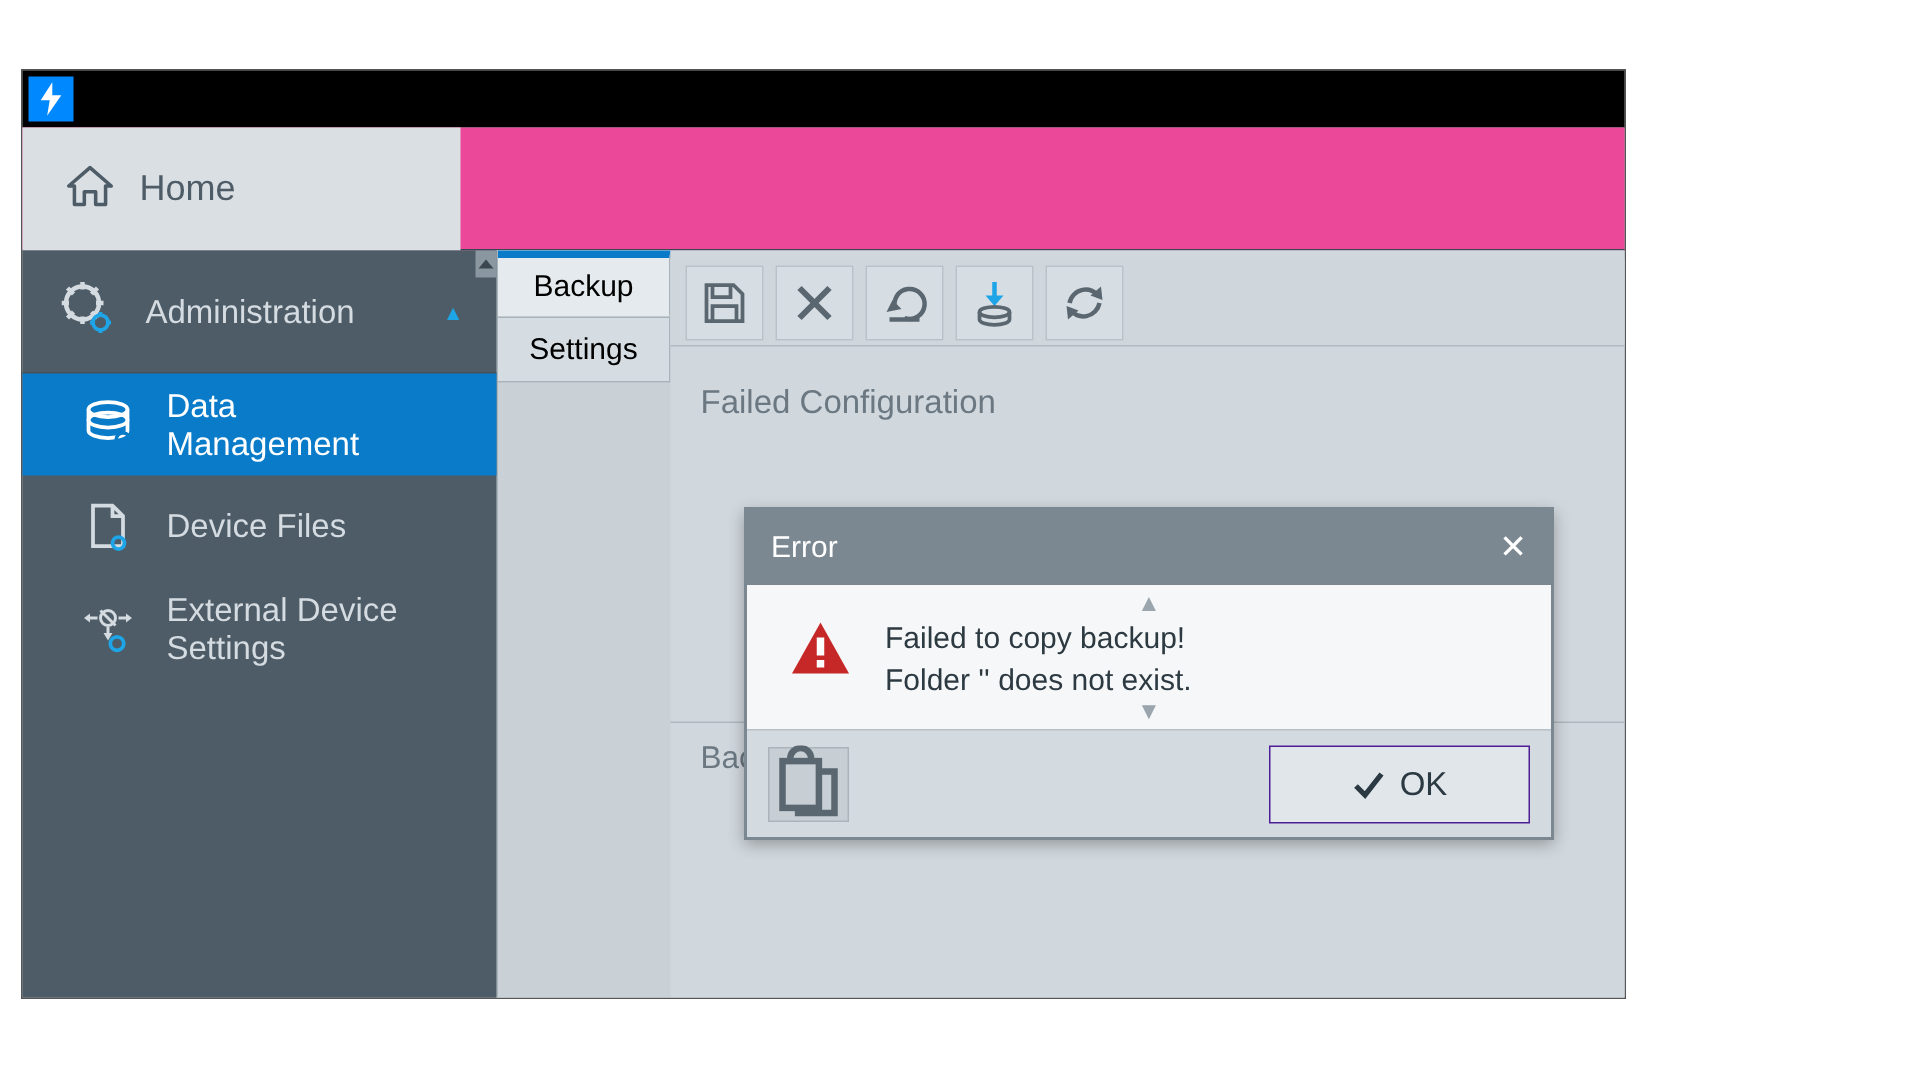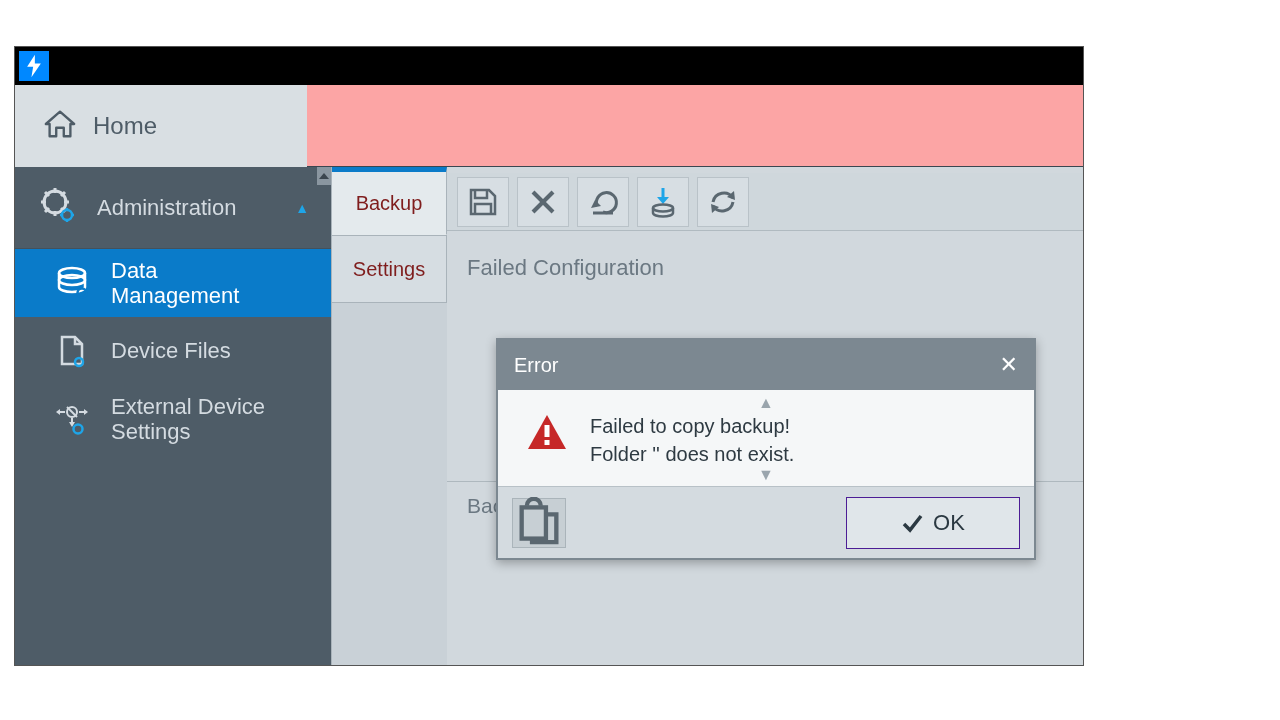--- a/index.html
+++ b/index.html
@@ -4,40 +4,40 @@
 <style>
   * { box-sizing: border-box; margin: 0; padding: 0; font-family: "Segoe UI", Arial, sans-serif; }
   body { background: #fff; width: 1280px; height: 720px; overflow: hidden; }
   .app-window { position: absolute; left: 14px; top: 46px; width: 1070px; height: 620px; background: #bfc8cf; border: 1px solid #555; }
   .titlebar { height: 38px; background: #000; display: flex; align-items: center; padding: 0 4px; }
   .titlebar-icon { width: 30px; height: 30px; background: #0088ff; display: flex; align-items: center; justify-content: center; }
   .titlebar-icon svg { width: 20px; height: 24px; }
   .titlebar-text { color: #fff; font-size: 22px; margin-left: 12px; letter-spacing: 0.5px; }
   .titlebar-text .bold { font-weight: 600; }
 
-  .ribbon-row { height: 82px; background: #fca5a5; border-bottom: 1px solid #3a4650; display: flex; }
+  .ribbon-row { height: 82px; background: #ec4899; border-bottom: 1px solid #3a4650; display: flex; }
   .home-btn { width: 292px; height: 82px; background: #d9dfe3; display: flex; align-items: center; padding-left: 28px; gap: 16px; }
   .home-btn svg { width: 34px; height: 32px; }
   .home-label { font-size: 24px; color: #4e5c67; }
 
   .body-row { display: flex; height: calc(100% - 38px - 82px); }
   .sidebar { width: 316px; background: #4e5c67; display: flex; flex-direction: column; position: relative; }
   .sidebar-scroll { position: absolute; right: 0; top: 0; width: 14px; height: 18px; background: #8a96a0; }
   .sidebar-scroll svg { width: 14px; height: 14px; display: block; margin-top: 2px; }
   .sidebar-section { height: 82px; display: flex; align-items: center; padding-left: 26px; color: #d4dbe1; gap: 22px; font-size: 22px; border-bottom: 1px solid #44515b; }
   .sidebar-section .chev { margin-left: auto; margin-right: 22px; color: #1ea5e8; font-size: 14px; }
   .sidebar-item { height: 68px; display: flex; align-items: center; padding-left: 40px; gap: 22px; color: #d4dbe1; font-size: 22px; }
   .sidebar-item.active { background: #0a7bc9; color: #fff; }
   .sidebar-item .icon-box { width: 34px; display:flex; align-items:center; justify-content:center; }
   .sidebar-item .label-box { line-height: 1.15; }
   .gear-icon svg, .db-icon svg, .file-icon svg, .mixer-icon svg, .eut-icon svg { width: 34px; height: 34px; }
 
   .main-area { flex: 1; background: #c3ccd2; display: flex; }
   .sub-tabs { width: 116px; background: #c9d1d7; display: flex; flex-direction: column; border-left: 1px solid #a9b3ba; }
-  .sub-tab { height: 68px; display: flex; align-items: center; justify-content: center; font-size: 20px; color: #7f1d1d; border: 1px solid #a9b3ba; border-left: none; background: #d6dde2; }
+  .sub-tab { height: 44px; display: flex; align-items: center; justify-content: center; font-size: 20px; color: #000000; border: 1px solid #a9b3ba; border-left: none; background: #d6dde2; }
   .sub-tab.active { background: #e4eaed; border-top: 5px solid #0a7bc9; border-bottom: 1px solid #e4eaed; }
 
   .content { flex: 1; background: #d1d8dd; padding-top: 6px; position: relative; }
   .toolbar-row { height: 58px; background: #cfd7dc; display: flex; align-items: center; padding-left: 10px; gap: 8px; border-bottom: 1px solid #b0bac0; }
   .tool-btn { width: 52px; height: 50px; background: #d7dee3; border: 1px solid #b9c2c8; display:flex; align-items:center; justify-content:center; }
   .tool-btn svg { width: 32px; height: 32px; }
 
   .section-title { padding: 24px 0 10px 20px; font-size: 22px; color: #6b7882; }
   .data-header-row { display:flex; padding-left: 20px; gap: 200px; font-size: 21px; color: #6b7882; border-top: 1px solid #aeb8be; padding-top: 12px; margin-top: 190px; }
 

